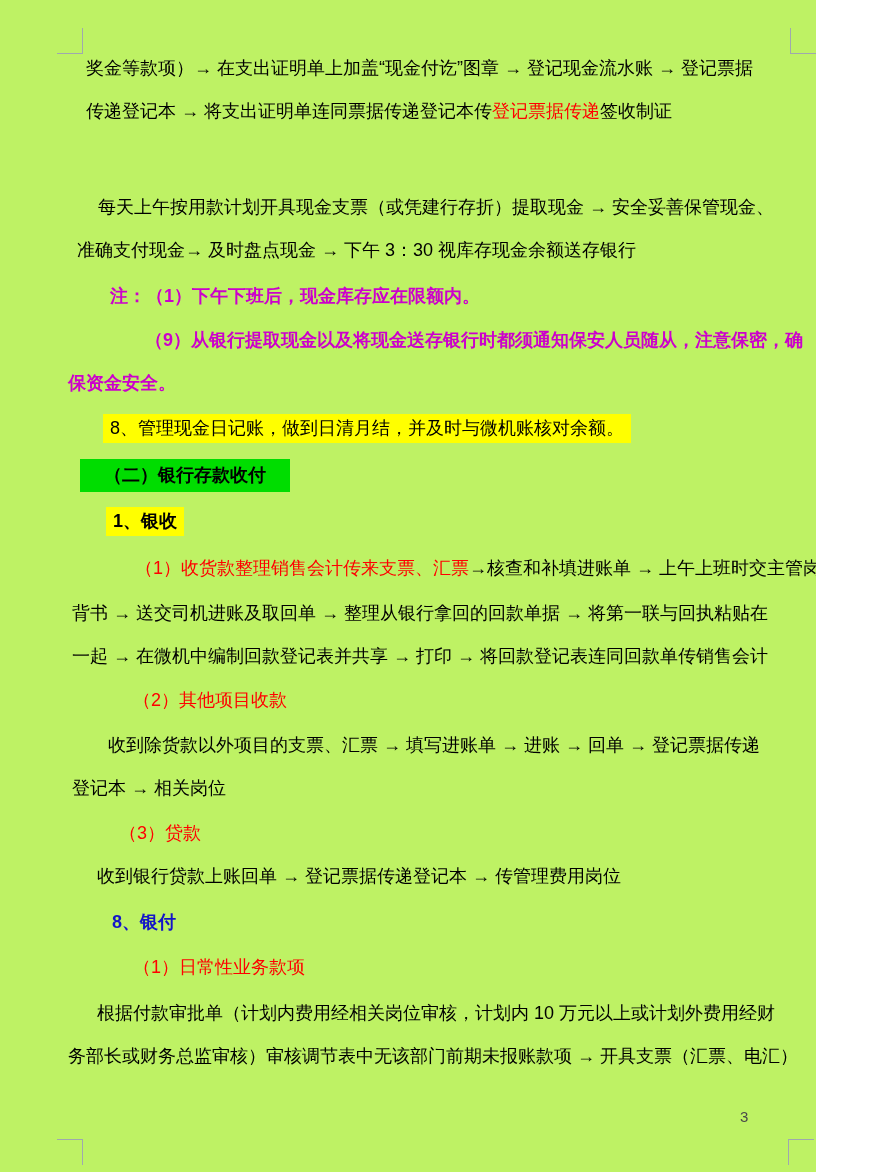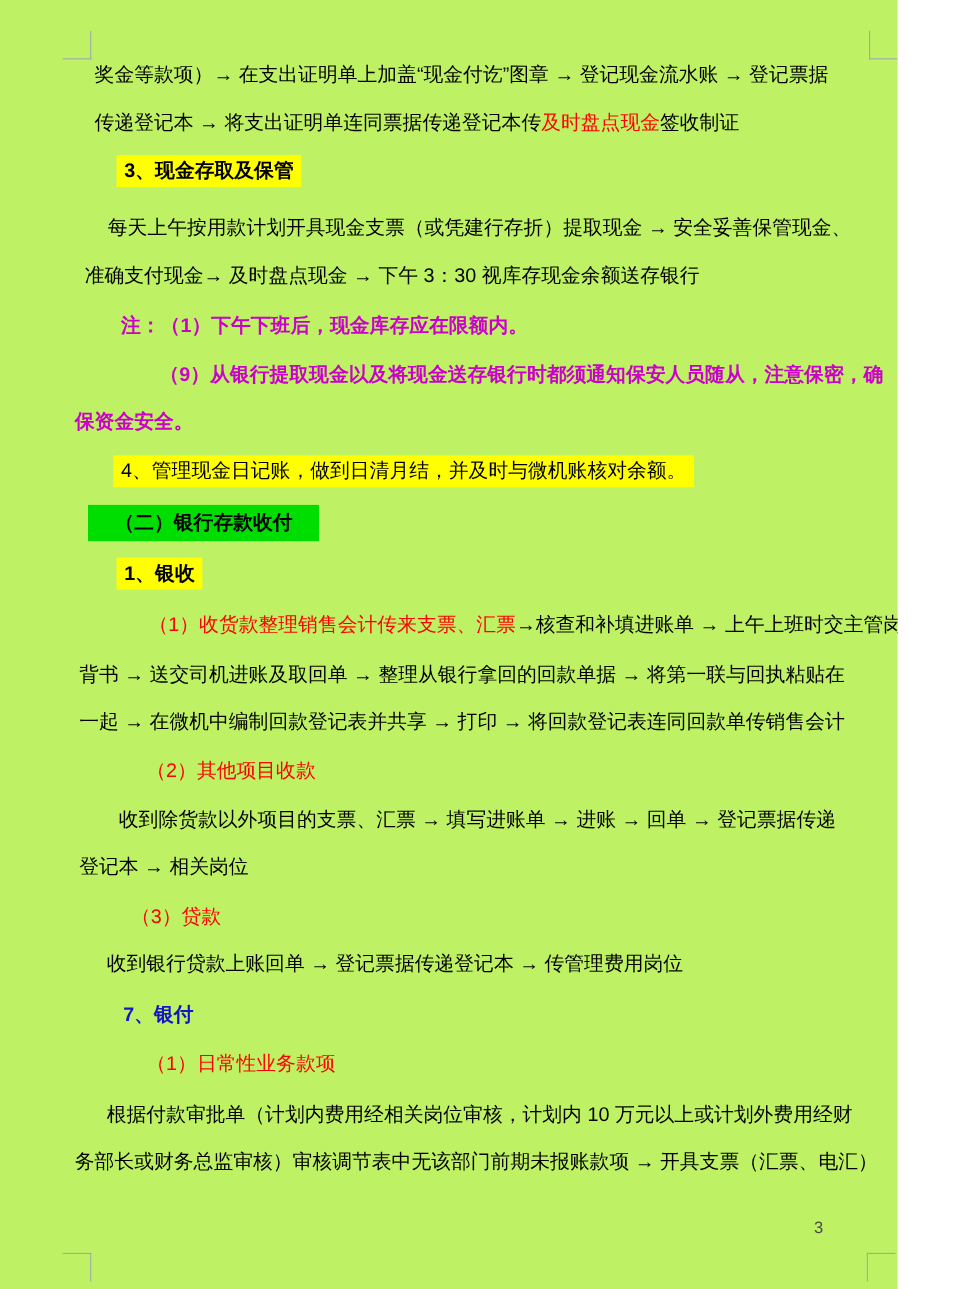--- a/index.html
+++ b/index.html
@@ -31,35 +31,34 @@
 
 <div class="page">
 
   <div class="corner tl"></div>
   <div class="corner tr"></div>
   <div class="corner bl"></div>
   <div class="corner br"></div>
 
   <div class="ln" style="left:86px; top:57px;">奖金等款项）→ 在支出证明单上加盖“现金付讫”图章 → 登记现金流水账 → 登记票据</div>
 
-  <div class="ln" style="left:86px; top:100px;"><span>传递登记本 → 将支出证明单连同票据传递登记本传</span><span class="red">及时盘点现金</span><span>签收制证</span></div>
+  <div class="ln" style="left:86px; top:100px;"><span>传递登记本 → 将支出证明单连同票据传递登记本传</span><span class="red">登记票据传递</span><span>签收制证</span></div>
 
-  <div class="ln" style="left:106px; top:141px;"><span class="hl-y b">3、现金存取及保管</span></div>
 
   <div class="ln" style="left:98px; top:196px;">每天上午按用款计划开具现金支票（或凭建行存折）提取现金 → 安全妥善保管现金、</div>
 
   <div class="ln" style="left:77px; top:239px;">准确支付现金→ 及时盘点现金 → 下午 3：30 视库存现金余额送存银行</div>
 
   <div class="ln magenta" style="left:110px; top:285px;">注：（1）下午下班后，现金库存应在限额内。</div>
 
   <div class="ln magenta" style="left:145px; top:329px;">（9）从银行提取现金以及将现金送存银行时都须通知保安人员随从，注意保密，确</div>
 
   <div class="ln magenta" style="left:68px; top:372px;">保资金安全。</div>
 
-  <div class="ln" style="left:103px; top:414px;"><span class="hl-y">4、管理现金日记账，做到日清月结，并及时与微机账核对余额。</span></div>
+  <div class="ln" style="left:103px; top:414px;"><span class="hl-y">8、管理现金日记账，做到日清月结，并及时与微机账核对余额。</span></div>
 
   <div class="ln" style="left:80px; top:459px;"><span class="hl-g b">（二）银行存款收付</span></div>
 
   <div class="ln" style="left:106px; top:507px;"><span class="hl-y b">1、银收</span></div>
 
   <div class="ln" style="left:135px; top:557px;"><span class="red">（1）收货款整理销售会计传来支票、汇票</span><span>→核查和补填进账单 → 上午上班时交主管岗</span></div>
 
   <div class="ln" style="left:72px; top:602px;">背书 → 送交司机进账及取回单 → 整理从银行拿回的回款单据 → 将第一联与回执粘贴在</div>
 
   <div class="ln" style="left:72px; top:645px;">一起 → 在微机中编制回款登记表并共享 → 打印 → 将回款登记表连同回款单传销售会计</div>
@@ -67,21 +66,21 @@
   <div class="ln red" style="left:133px; top:689px;">（2）其他项目收款</div>
 
   <div class="ln" style="left:108px; top:734px;">收到除货款以外项目的支票、汇票 → 填写进账单 → 进账 → 回单 → 登记票据传递</div>
 
   <div class="ln" style="left:72px; top:777px;">登记本 → 相关岗位</div>
 
   <div class="ln red" style="left:119px; top:822px;">（3）贷款</div>
 
   <div class="ln" style="left:97px; top:865px;">收到银行贷款上账回单 → 登记票据传递登记本 → 传管理费用岗位</div>
 
-  <div class="ln blue" style="left:112px; top:911px;">7、银付</div>
+  <div class="ln blue" style="left:112px; top:911px;">8、银付</div>
 
   <div class="ln red" style="left:133px; top:956px;">（1）日常性业务款项</div>
 
   <div class="ln" style="left:97px; top:1002px;">根据付款审批单（计划内费用经相关岗位审核，计划内 10 万元以上或计划外费用经财</div>
 
   <div class="ln" style="left:68px; top:1045px;">务部长或财务总监审核）审核调节表中无该部门前期未报账款项 → 开具支票（汇票、电汇）</div>
 
   <div class="pagenum">3</div>
 
 </div>

